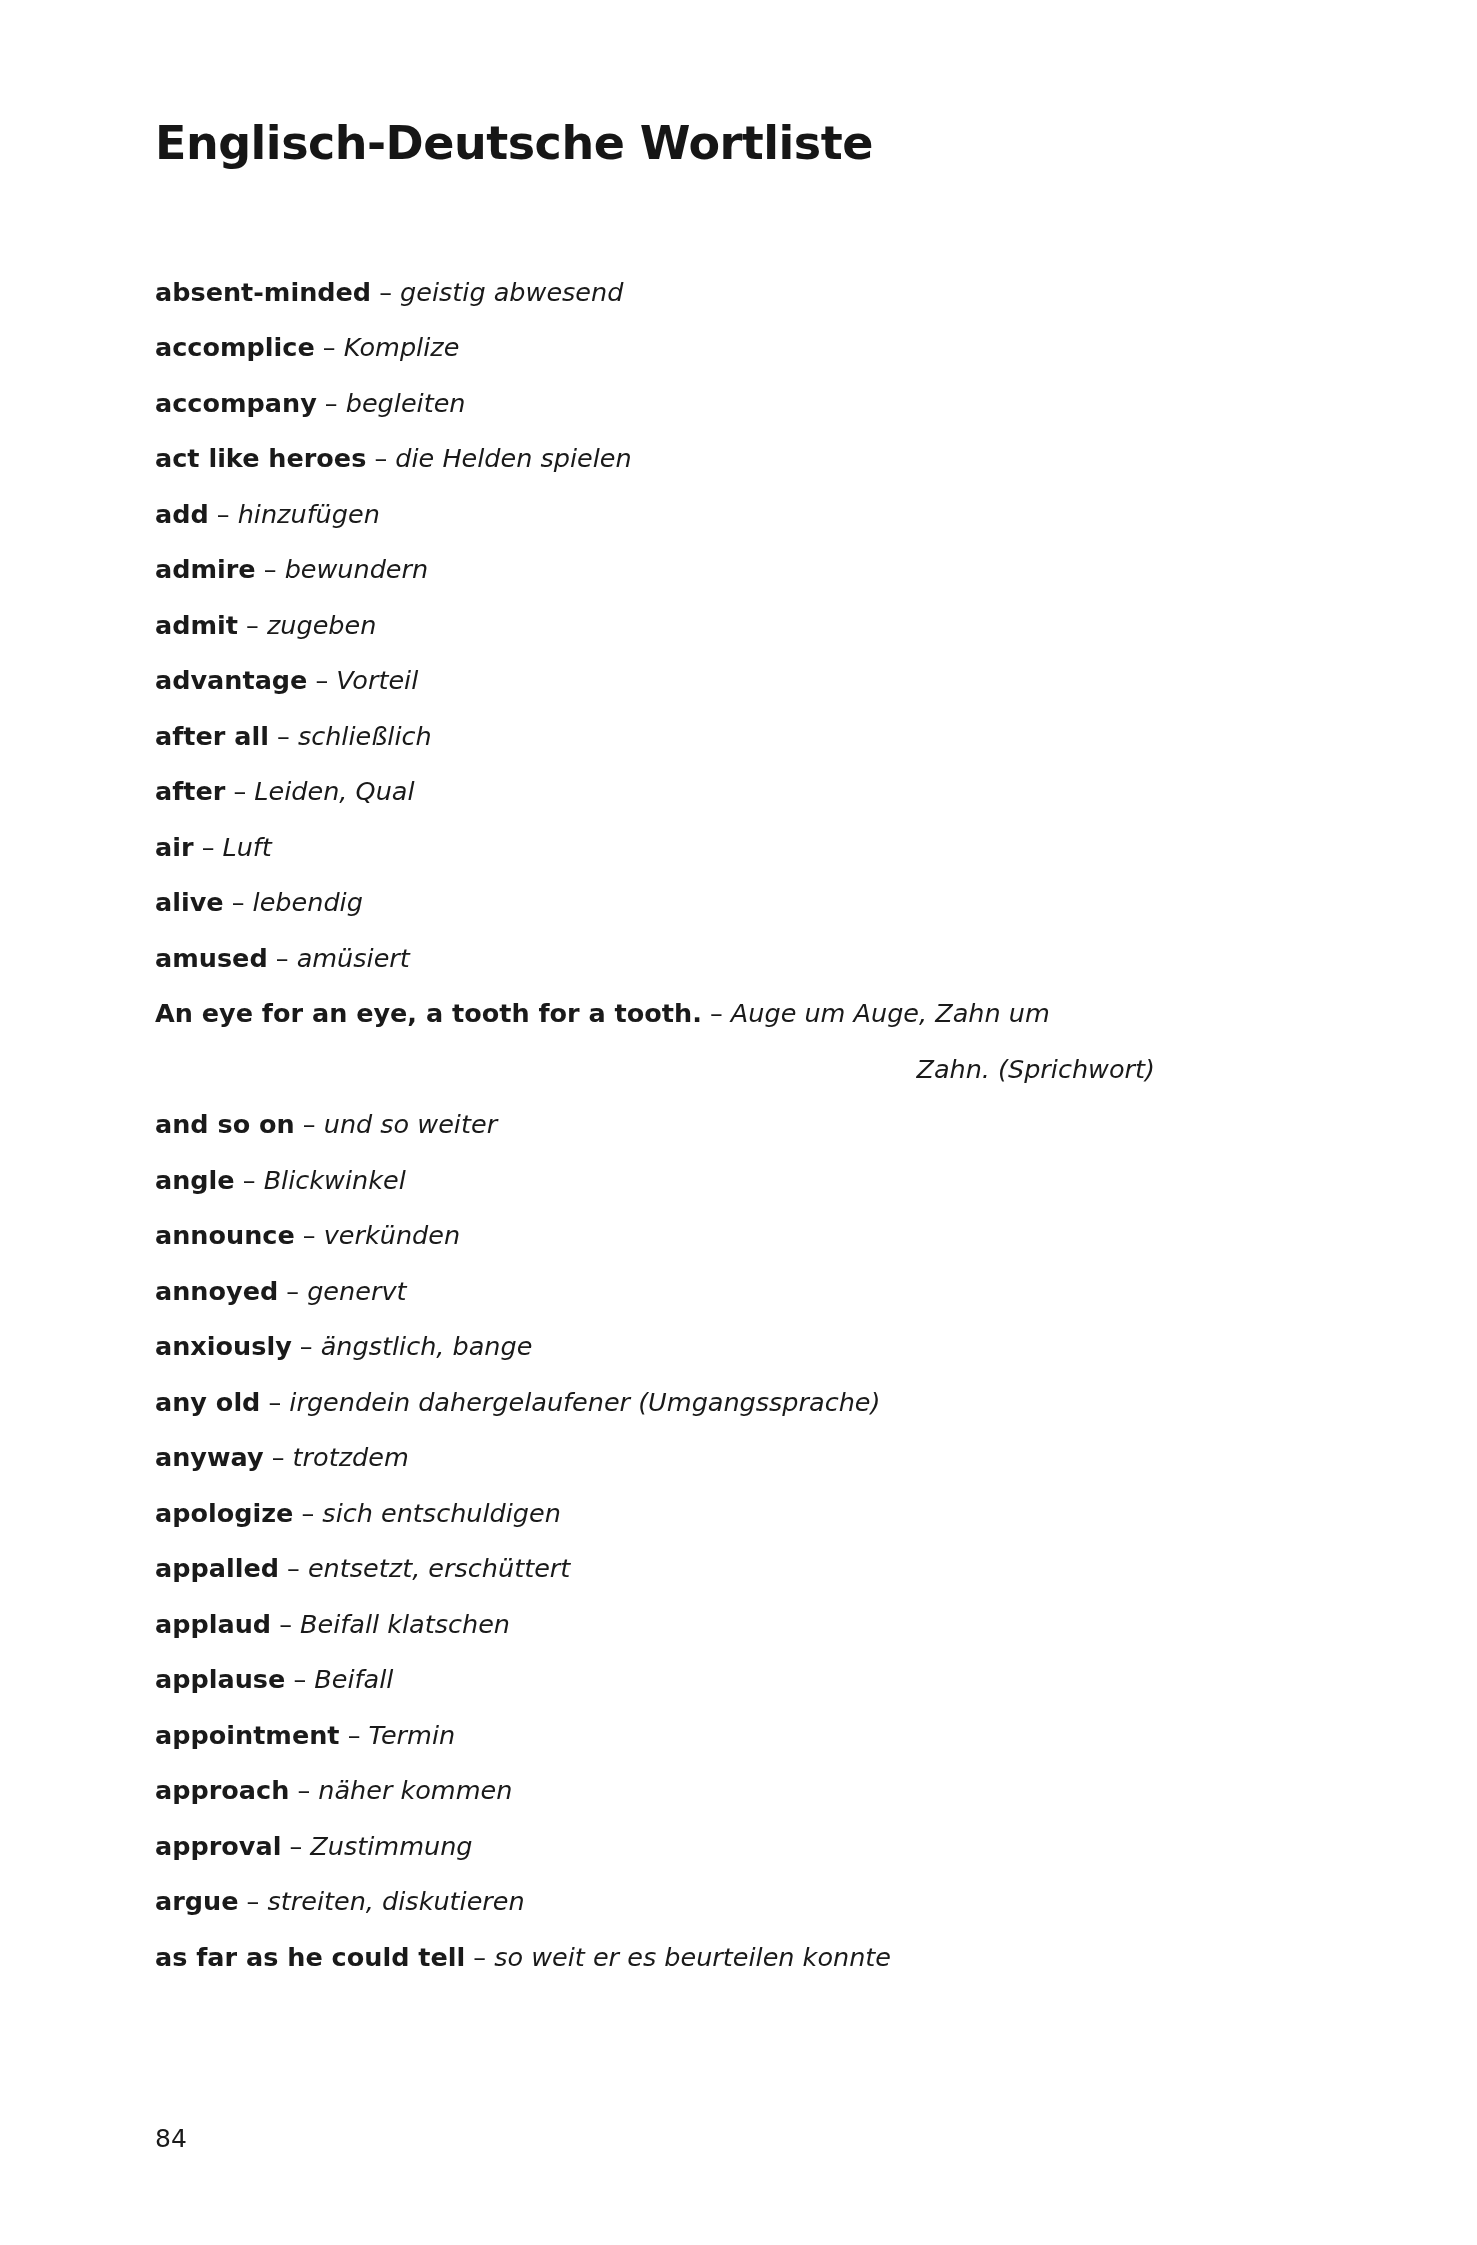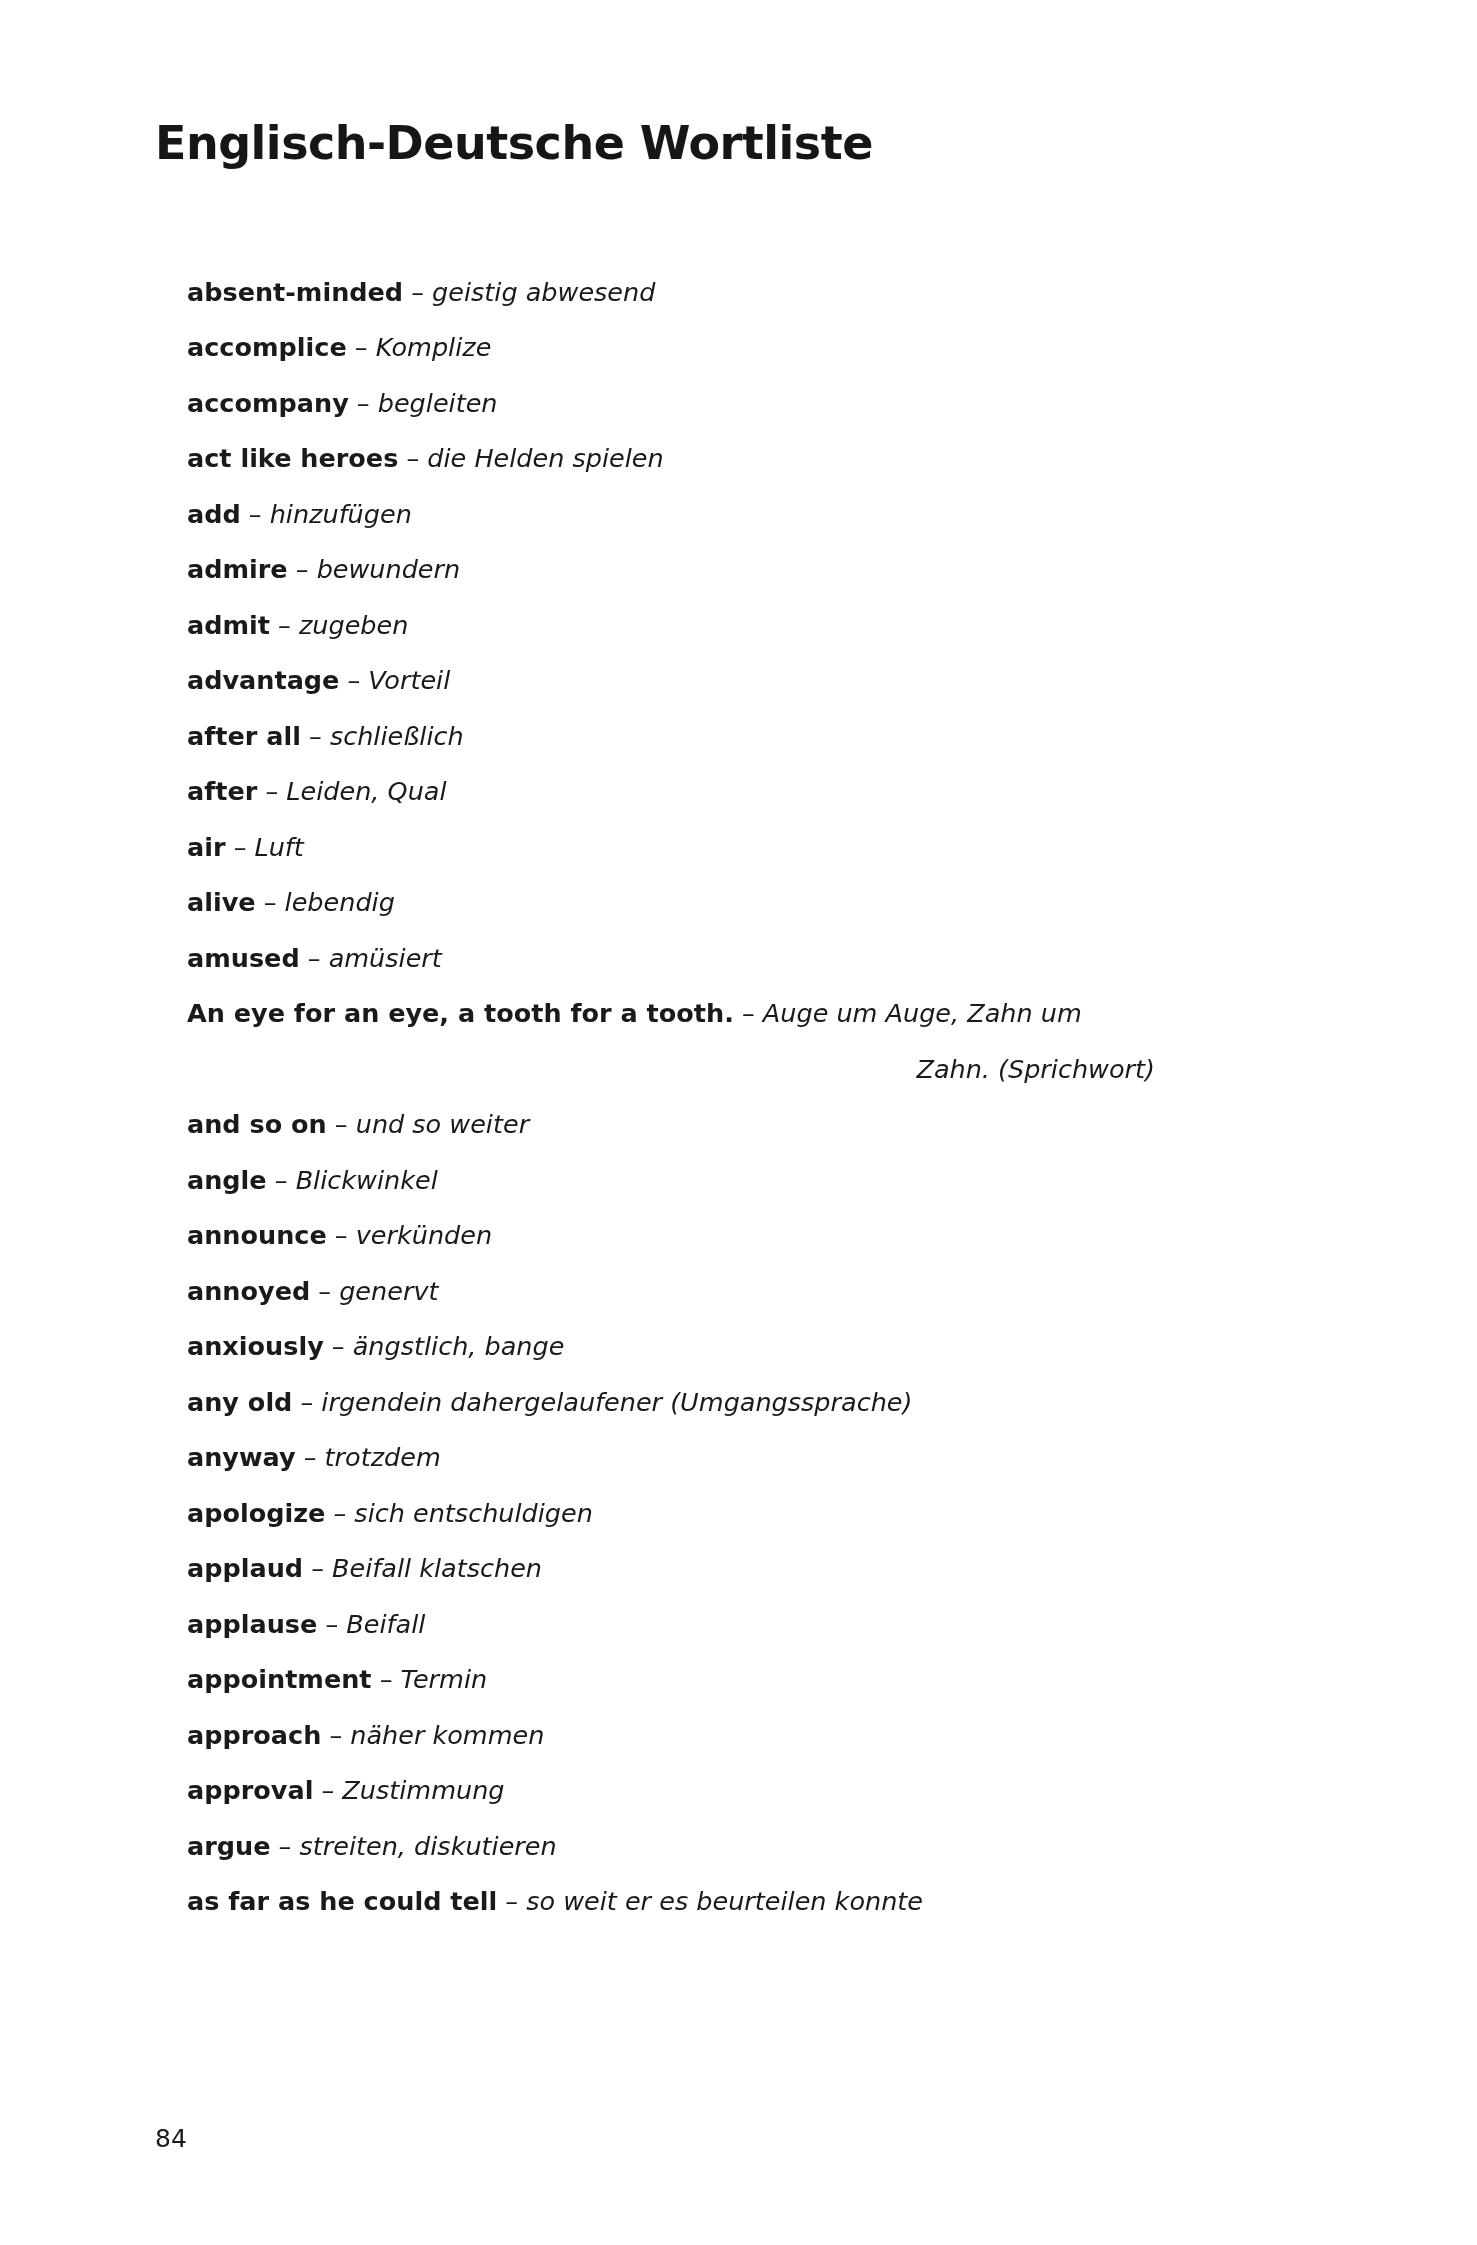--- a/index.html
+++ b/index.html
@@ -38,21 +38,20 @@
   .entry {
     font-size: 25.5px;
     line-height: 55.5px;
     color: #1a1a1a;
     text-indent: 0;
     padding-left: 34px;
     margin-left: -34px;
   }
   .entry .term {
     font-weight: 700;
-    margin-left: 32px;
   }
   .entry .dash {
     font-weight: 400;
   }
   .entry .gloss {
     font-style: italic;
     font-weight: 400;
     text-align: right;
   }
   .entry.multiline {
@@ -96,20 +95,21 @@
       <li class="entry"><span class="term">amused</span><span class="dash"> – </span><span class="gloss">amüsiert</span></li>
       <li class="entry multiline"><span class="term">An eye for an eye, a tooth for a tooth.</span><span class="dash"> – </span><span class="gloss">Auge um Auge, Zahn um</span><span class="gloss cont">Zahn. (Sprichwort)</span></li>
       <li class="entry"><span class="term">and so on</span><span class="dash"> – </span><span class="gloss">und so weiter</span></li>
       <li class="entry"><span class="term">angle</span><span class="dash"> – </span><span class="gloss">Blickwinkel</span></li>
       <li class="entry"><span class="term">announce</span><span class="dash"> – </span><span class="gloss">verkünden</span></li>
       <li class="entry"><span class="term">annoyed</span><span class="dash"> – </span><span class="gloss">genervt</span></li>
       <li class="entry"><span class="term">anxiously</span><span class="dash"> – </span><span class="gloss">ängstlich, bange</span></li>
       <li class="entry"><span class="term">any old</span><span class="dash"> – </span><span class="gloss">irgendein dahergelaufener (Umgangssprache)</span></li>
       <li class="entry"><span class="term">anyway</span><span class="dash"> – </span><span class="gloss">trotzdem</span></li>
       <li class="entry"><span class="term">apologize</span><span class="dash"> – </span><span class="gloss">sich entschuldigen</span></li>
+      <li class="entry"><span class="term">appalled</span><span class="dash"> – </span><span class="gloss">entsetzt, erschüttert</span></li>
       <li class="entry"><span class="term">applaud</span><span class="dash"> – </span><span class="gloss">Beifall klatschen</span></li>
       <li class="entry"><span class="term">applause</span><span class="dash"> – </span><span class="gloss">Beifall</span></li>
       <li class="entry"><span class="term">appointment</span><span class="dash"> – </span><span class="gloss">Termin</span></li>
       <li class="entry"><span class="term">approach</span><span class="dash"> – </span><span class="gloss">näher kommen</span></li>
       <li class="entry"><span class="term">approval</span><span class="dash"> – </span><span class="gloss">Zustimmung</span></li>
       <li class="entry"><span class="term">argue</span><span class="dash"> – </span><span class="gloss">streiten, diskutieren</span></li>
       <li class="entry"><span class="term">as far as he could tell</span><span class="dash"> – </span><span class="gloss">so weit er es beurteilen konnte</span></li>
     </ul>
 
   <div class="page-number">84</div>

